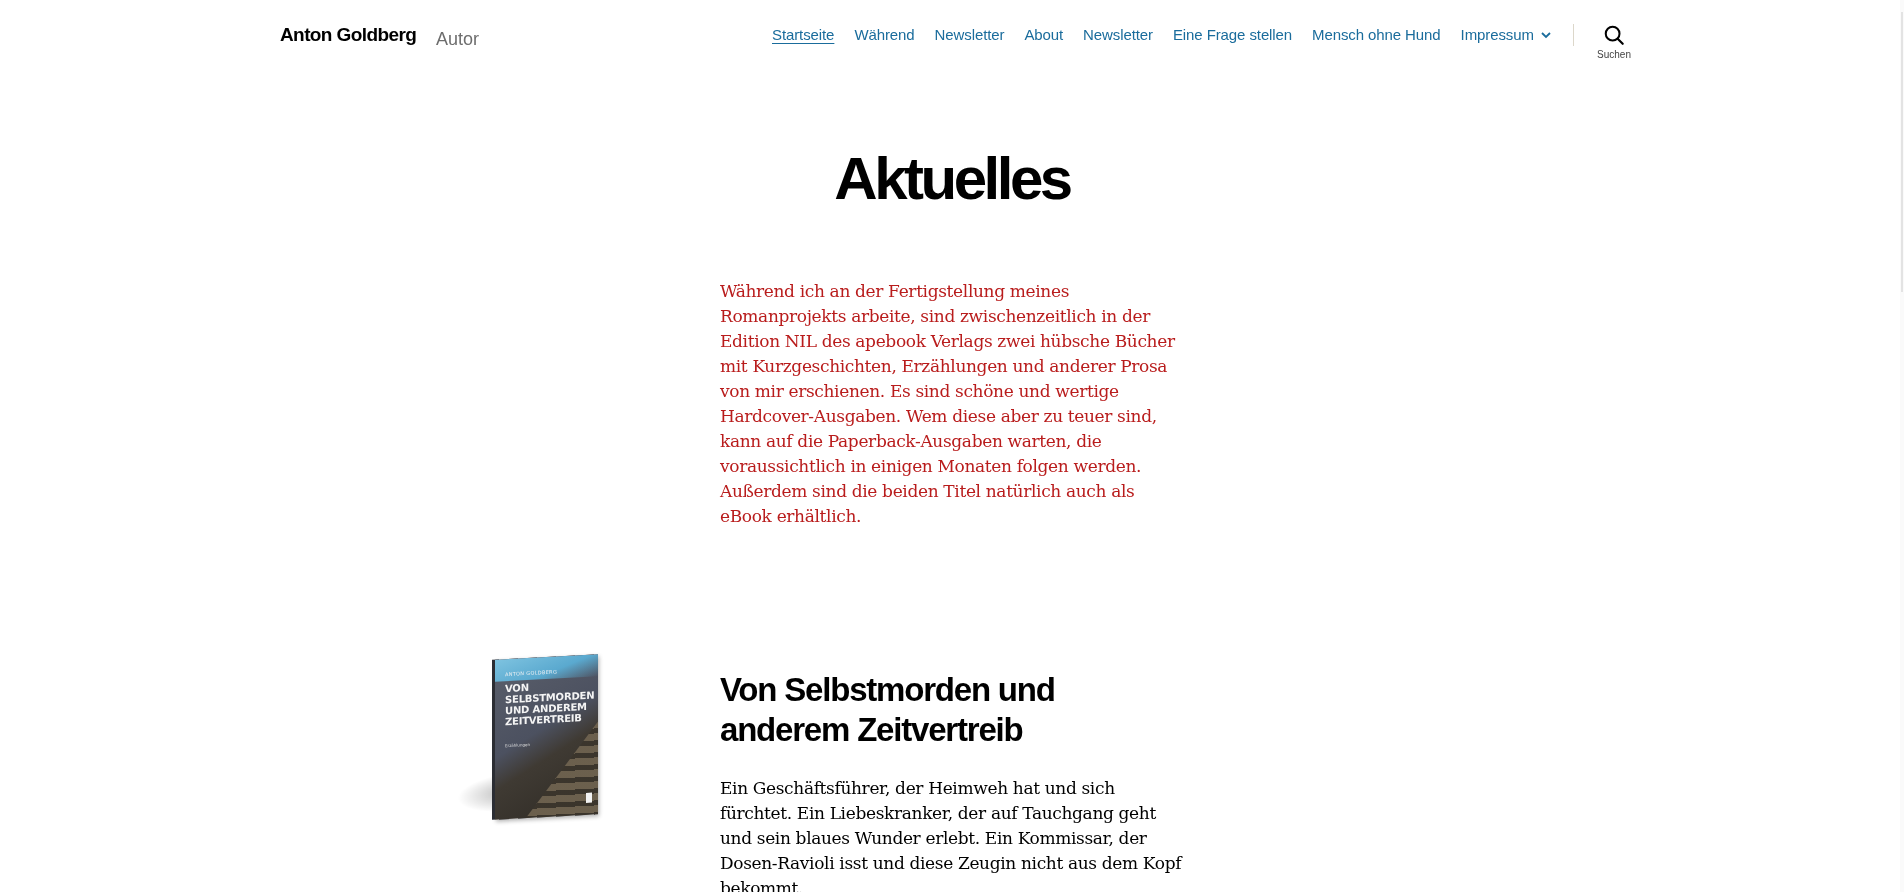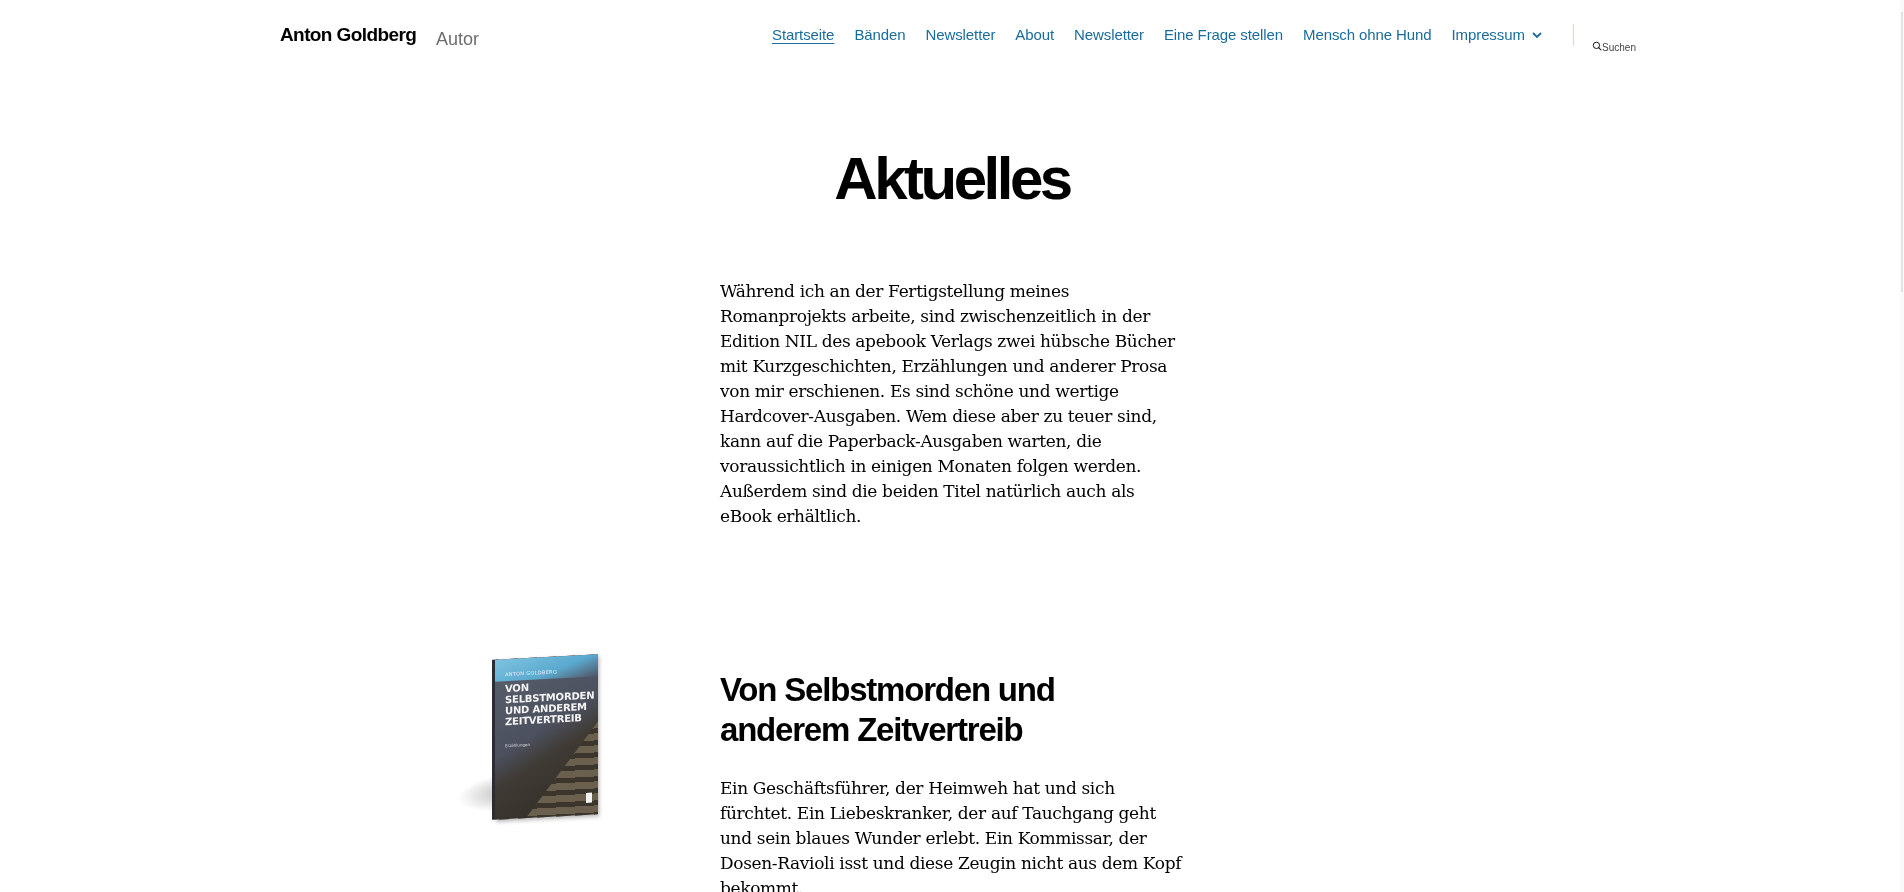--- a/index.html
+++ b/index.html
@@ -36,21 +36,21 @@
     .nav-item.current { text-decoration: underline; text-underline-offset: 3px; }
     .nav-item .chev {
       display: inline-block; width: 12px; height: 12px; margin-left: 6px; margin-top: 1px;
     }
     .nav-sep {
       position: absolute; left: 1573px; top: 24px; width: 1px; height: 22px;
       background: #dcd7ca;
     }
     .search-toggle {
       position: absolute; left: 1592px; top: 24px; width: 44px; height: 44px;
-      display: flex; align-items: center; cursor: pointer;
+      display: flex; flex-direction: column; align-items: center; cursor: pointer;
     }
     .search-toggle svg { width: 22px; height: 22px; }
     .search-label { font-size: 10px; color: #444; margin-top: 3px; }
 
     
     .scrollbar-track {
       position: absolute; right: 0; top: 0; width: 4px; height: 892px; background: #fafafa;
     }
     .scrollbar-thumb {
       position: absolute; right: 1px; top: 12px; width: 2px; height: 280px; background: #e3e3e3;
@@ -58,21 +58,21 @@
 
     
     .page-title {
       position: absolute; left: 0; top: 134px; width: 1904px; text-align: center;
       font-family: "Liberation Sans", sans-serif; font-weight: 700;
       font-size: 60px; letter-spacing: -3.5px; color: #000; line-height: 90px;
     }
     .entry {
       position: absolute; left: 720px; top: 279px; width: 470px;
       font-family: "DejaVu Serif", serif; font-size: 17px; line-height: 25px;
-      color: #000000; letter-spacing: -0.35px;
+      color: #b91c1c; letter-spacing: -0.35px;
     }
     .entry p { margin-bottom: 20px; }
     .book-title {
       position: absolute; left: 720px; top: 670px; width: 420px;
       font-family: "Liberation Sans", sans-serif; font-weight: 700;
       font-size: 33px; line-height: 40px; letter-spacing: -1.2px; color: #000;
     }
     .book-desc {
       position: absolute; left: 720px; top: 776px; width: 470px;
       font-family: "DejaVu Serif", serif; font-size: 17px; line-height: 25px;
@@ -126,21 +126,21 @@
   </style>
 </head>
 <body>
 
 <header class="site-header">
   <a class="site-title">Anton Goldberg</a>
   <span class="site-desc">Autor</span>
 
   <nav class="primary-nav">
     <a class="nav-item current">Startseite</a>
-    <a class="nav-item">Bänden</a>
+    <a class="nav-item">Während</a>
     <a class="nav-item">Newsletter</a>
     <a class="nav-item">About</a>
     <a class="nav-item">Newsletter</a>
     <a class="nav-item">Eine Frage stellen</a>
     <a class="nav-item">Mensch ohne Hund</a>
     <a class="nav-item">
       <span>Impressum</span>
       <svg class="chev" viewBox="0 0 12 12">
         <path d="M2 4 L6 8 L10 4" fill="none" stroke="#1a6c9c" stroke-width="1.8"></path>
       </svg>

